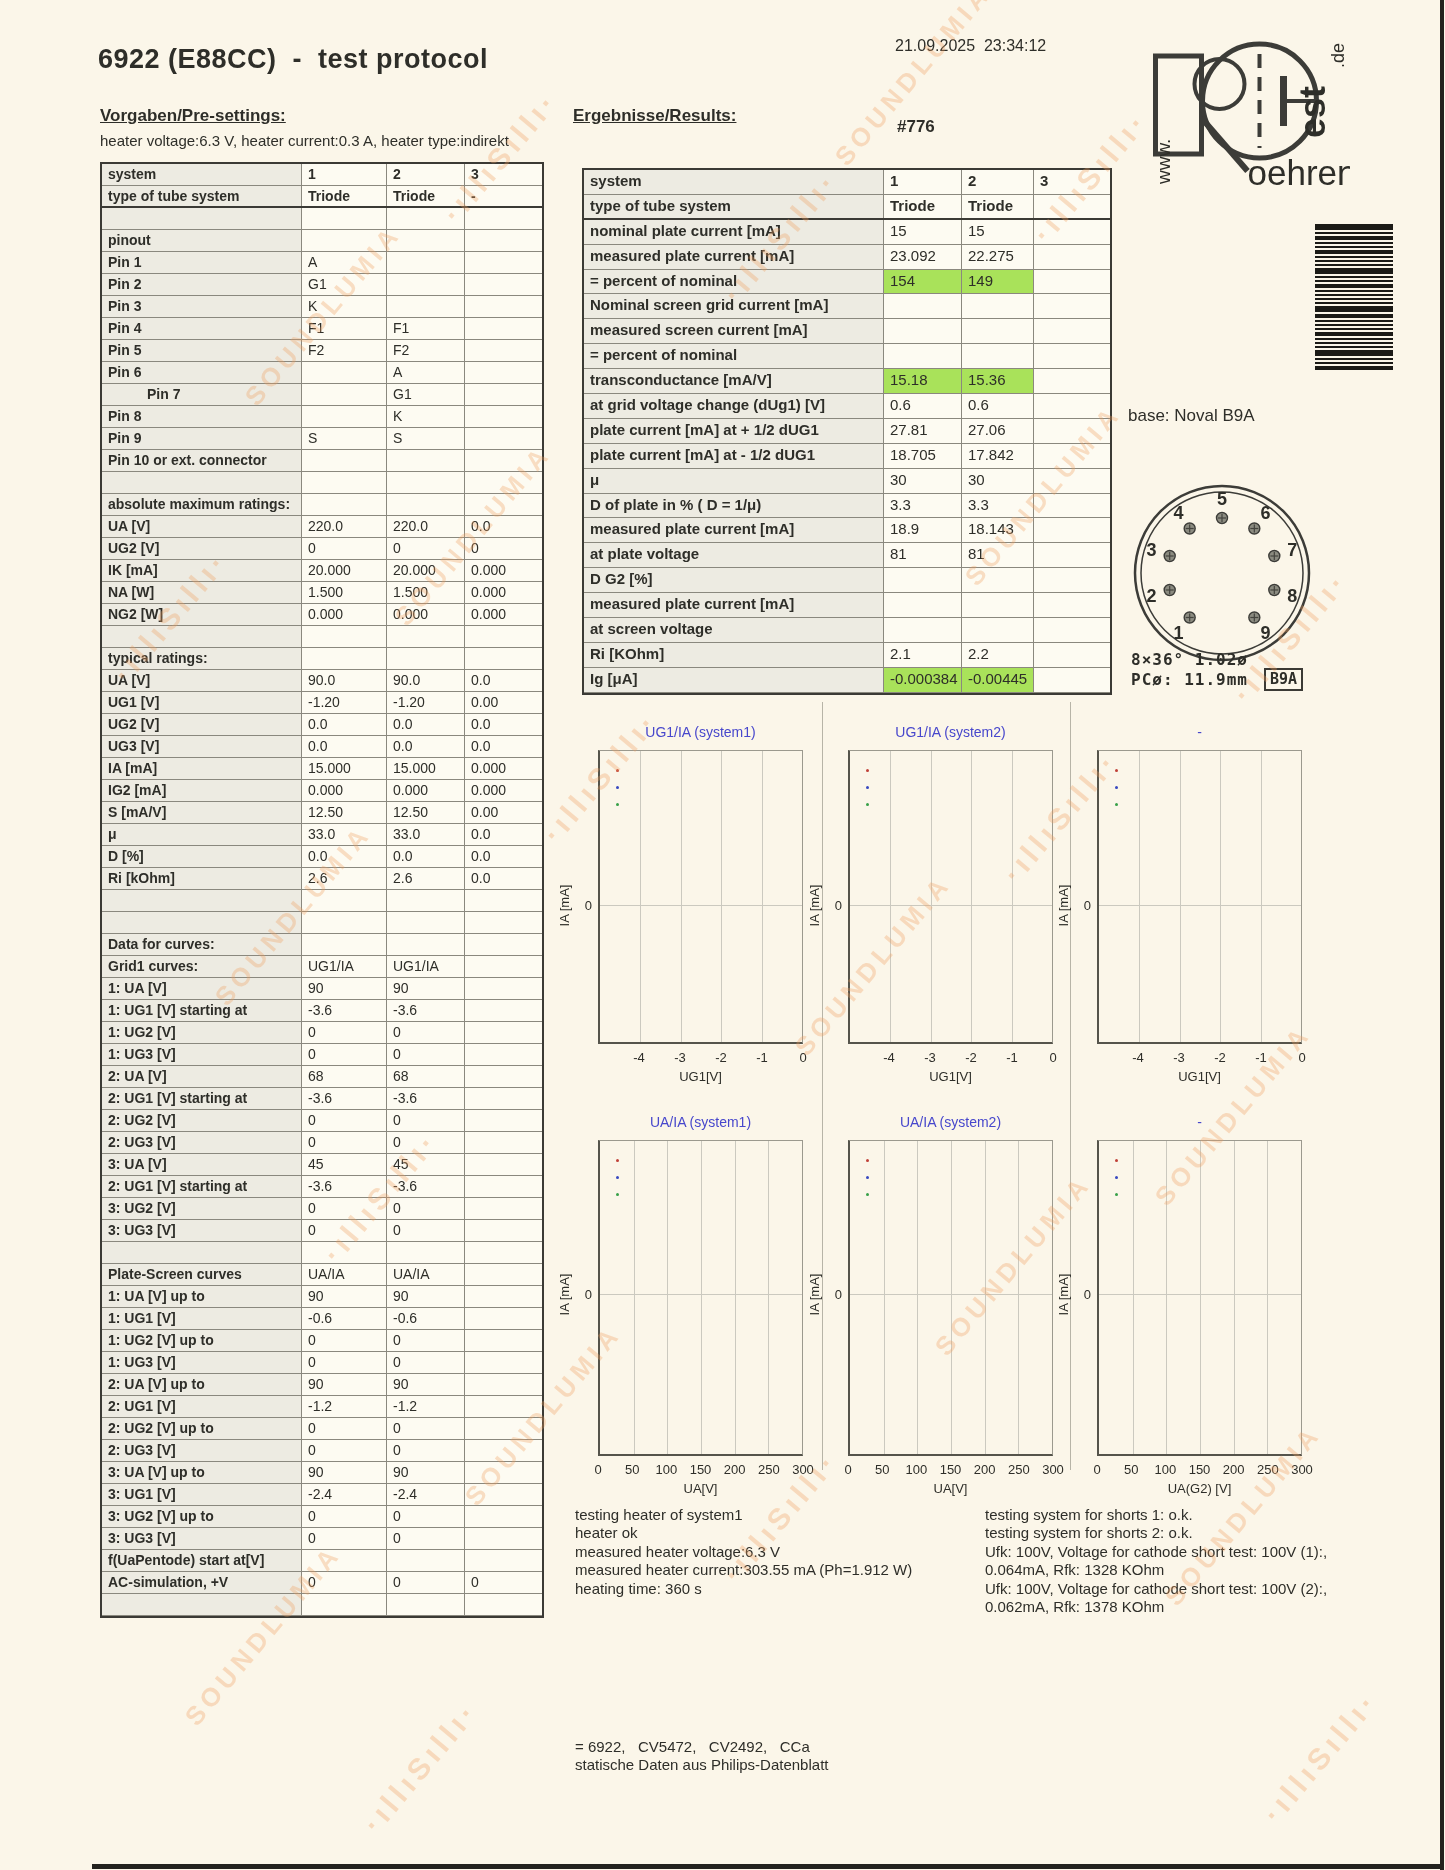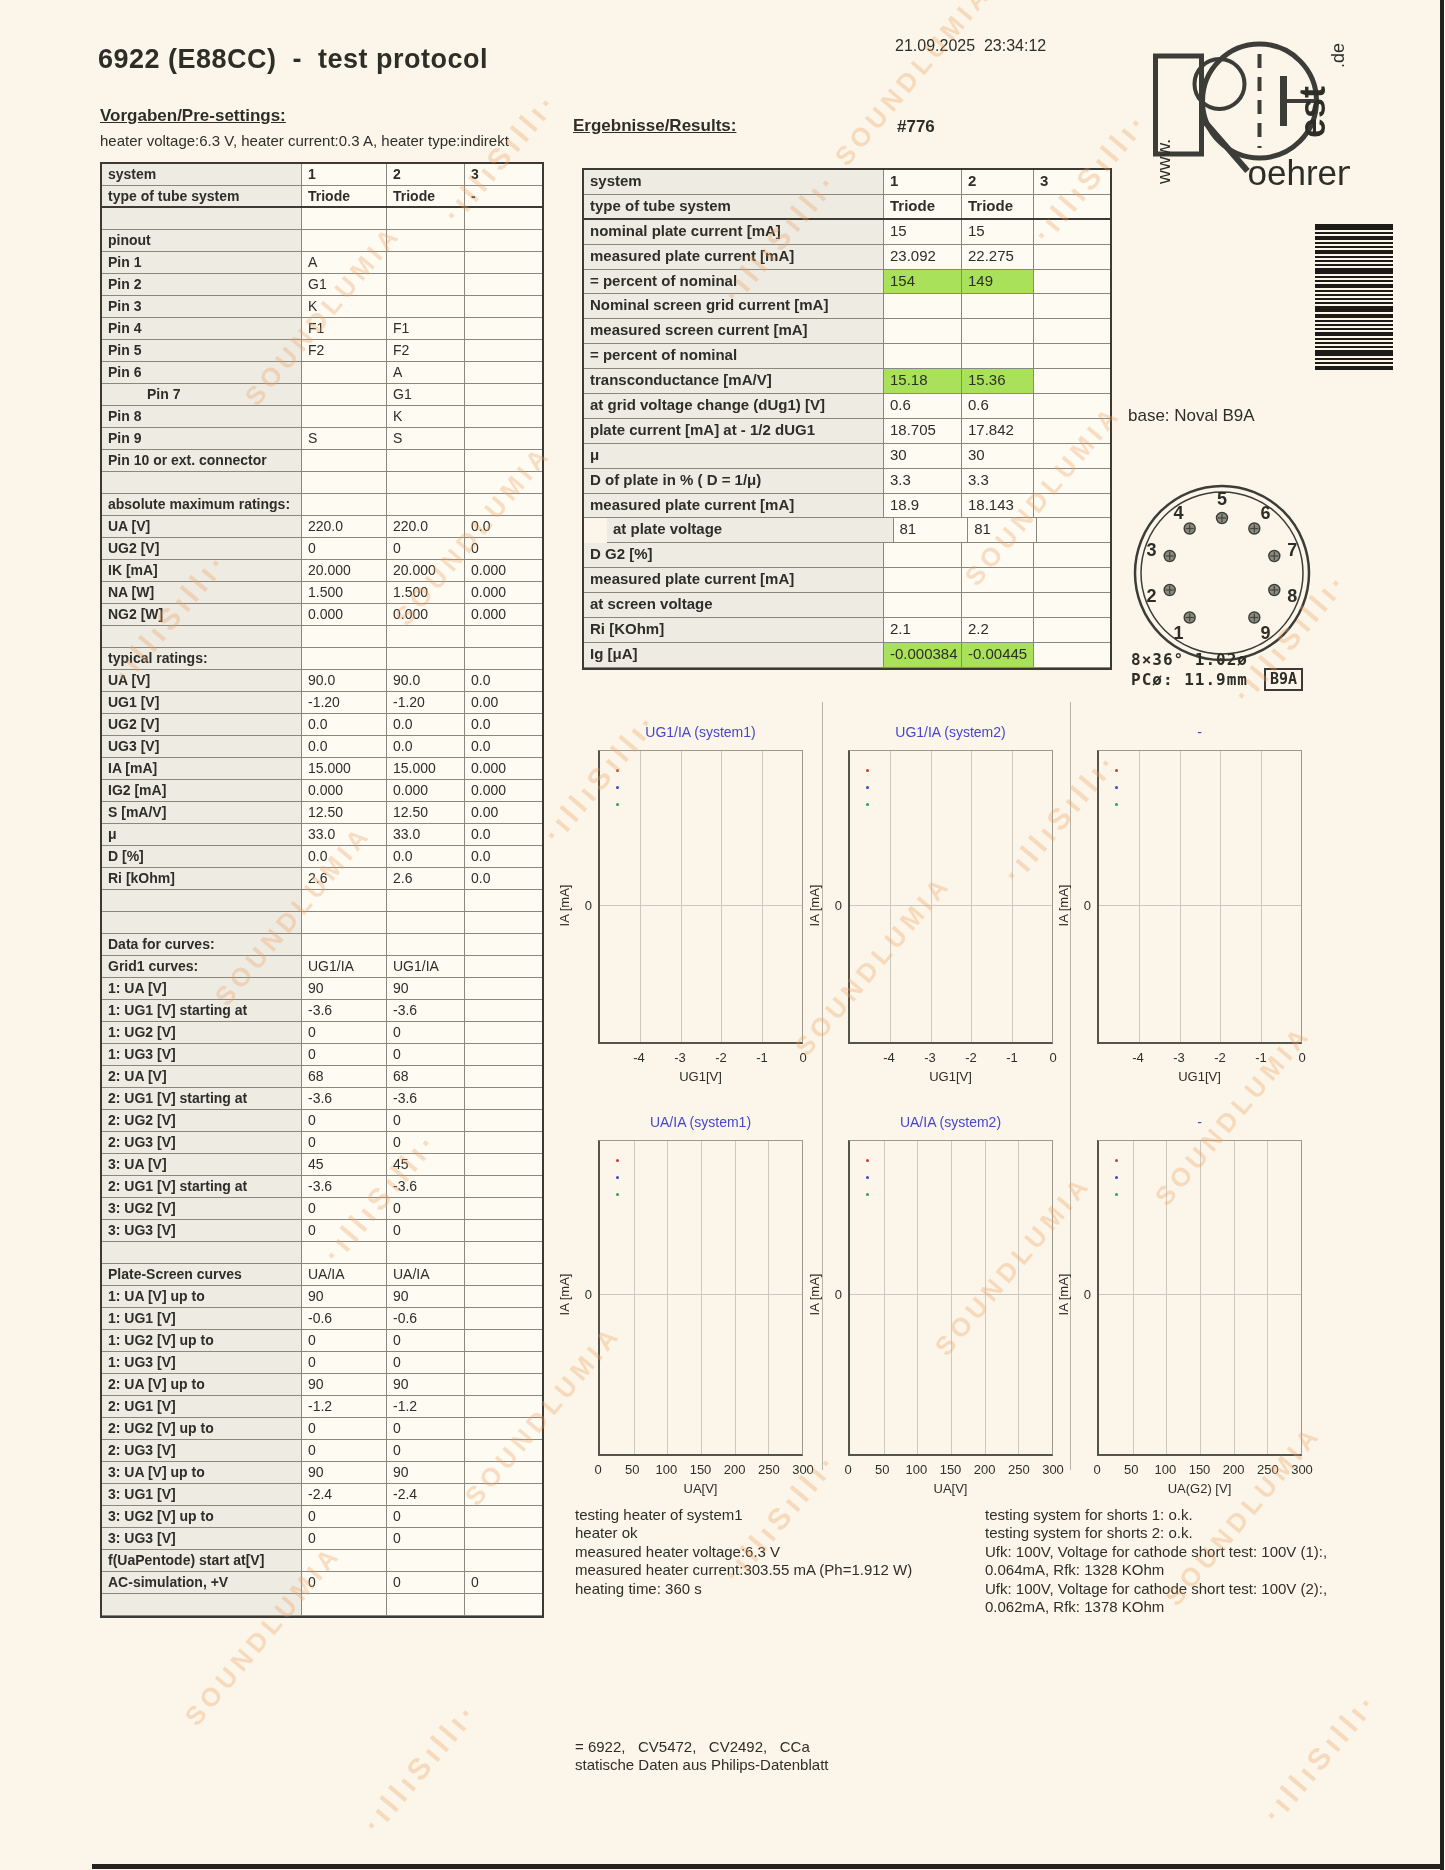--- a/index.html
+++ b/index.html
@@ -65,21 +65,21 @@
     <line x1="136" y1="75" x2="170" y2="75" stroke="#3c3c38" stroke-width="4"></line>
     <line x1="54" y1="92" x2="100" y2="145" stroke="#3c3c38" stroke-width="6"></line>
     <text x="22" y="158" font-size="19" transform="rotate(-90 22 158)">www.</text>
     <text x="100" y="159" font-size="35">oehren</text>
     <text x="177" y="112" font-size="36" font-weight="bold" transform="rotate(-90 177 112)">est</text>
     <text x="196" y="42" font-size="18" transform="rotate(-90 196 42)">.de</text>
   </svg>
 
   <div class="abs sec-head" style="left:100px;top:106px;">Vorgaben/Pre-settings:</div>
   <div class="abs heater-line">heater voltage:6.3 V, heater current:0.3 A, heater type:indirekt</div>
-  <div class="abs sec-head" style="left:573px;top:116px;text-align:right;">Ergebnisse/Results:</div>
+  <div class="abs sec-head" style="left:573px;top:106px;text-align:right;">Ergebnisse/Results:</div>
   <div class="abs serial">#776</div>
 
   <div class="abs" id="barcode">
       <div class="bar" style="height: 6px; margin-bottom: 2px;"></div>
       <div class="bar" style="height: 2px; margin-bottom: 2px;"></div>
       <div class="bar" style="height: 4px; margin-bottom: 2px;"></div>
       <div class="bar" style="height: 2px; margin-bottom: 2px;"></div>
       <div class="bar" style="height: 2px; margin-bottom: 2px;"></div>
       <div class="bar" style="height: 4px; margin-bottom: 2px;"></div>
       <div class="bar" style="height: 2px; margin-bottom: 2px;"></div>
@@ -562,20 +562,26 @@
         <div class="tc val green" style="width: 72px; line-height: 22.9px;">15.36</div>
         <div class="tc val" style="width: 76px; line-height: 22.9px;"></div>
       </div>
       <div class="trow" style="height: 24.9px;">
         <div class="tc lab" style="width: 300px; line-height: 22.9px;">at grid voltage change (dUg1) [V]</div>
         <div class="tc val" style="width: 78px; line-height: 22.9px;">0.6</div>
         <div class="tc val" style="width: 72px; line-height: 22.9px;">0.6</div>
         <div class="tc val" style="width: 76px; line-height: 22.9px;"></div>
       </div>
       <div class="trow" style="height: 24.9px;">
+        <div class="tc lab" style="width: 300px; line-height: 22.9px;">plate current [mA] at + 1/2 dUG1</div>
+        <div class="tc val" style="width: 78px; line-height: 22.9px;">27.81</div>
+        <div class="tc val" style="width: 72px; line-height: 22.9px;">27.06</div>
+        <div class="tc val" style="width: 76px; line-height: 22.9px;"></div>
+      </div>
+      <div class="trow" style="height: 24.9px;">
         <div class="tc lab" style="width: 300px; line-height: 22.9px;">plate current [mA] at - 1/2 dUG1</div>
         <div class="tc val" style="width: 78px; line-height: 22.9px;">18.705</div>
         <div class="tc val" style="width: 72px; line-height: 22.9px;">17.842</div>
         <div class="tc val" style="width: 76px; line-height: 22.9px;"></div>
       </div>
       <div class="trow" style="height: 24.9px;">
         <div class="tc lab" style="width: 300px; line-height: 22.9px;">μ</div>
         <div class="tc val" style="width: 78px; line-height: 22.9px;">30</div>
         <div class="tc val" style="width: 72px; line-height: 22.9px;">30</div>
         <div class="tc val" style="width: 76px; line-height: 22.9px;"></div>
@@ -585,21 +591,21 @@
         <div class="tc val" style="width: 78px; line-height: 22.9px;">3.3</div>
         <div class="tc val" style="width: 72px; line-height: 22.9px;">3.3</div>
         <div class="tc val" style="width: 76px; line-height: 22.9px;"></div>
       </div>
       <div class="trow" style="height: 24.9px;">
         <div class="tc lab" style="width: 300px; line-height: 22.9px;">measured plate current [mA]</div>
         <div class="tc val" style="width: 78px; line-height: 22.9px;">18.9</div>
         <div class="tc val" style="width: 72px; line-height: 22.9px;">18.143</div>
         <div class="tc val" style="width: 76px; line-height: 22.9px;"></div>
       </div>
-      <div class="trow" style="height: 24.9px; margin-left: 23px;">
+      <div class="trow" style="height: 24.9px;">
         <div class="tc lab" style="width: 300px; line-height: 22.9px;">at plate voltage</div>
         <div class="tc val" style="width: 78px; line-height: 22.9px;">81</div>
         <div class="tc val" style="width: 72px; line-height: 22.9px;">81</div>
         <div class="tc val" style="width: 76px; line-height: 22.9px;"></div>
       </div>
       <div class="trow" style="height: 24.9px;">
         <div class="tc lab" style="width: 300px; line-height: 22.9px;">D G2 [%]</div>
         <div class="tc val" style="width: 78px; line-height: 22.9px;"></div>
         <div class="tc val" style="width: 72px; line-height: 22.9px;"></div>
         <div class="tc val" style="width: 76px; line-height: 22.9px;"></div>

